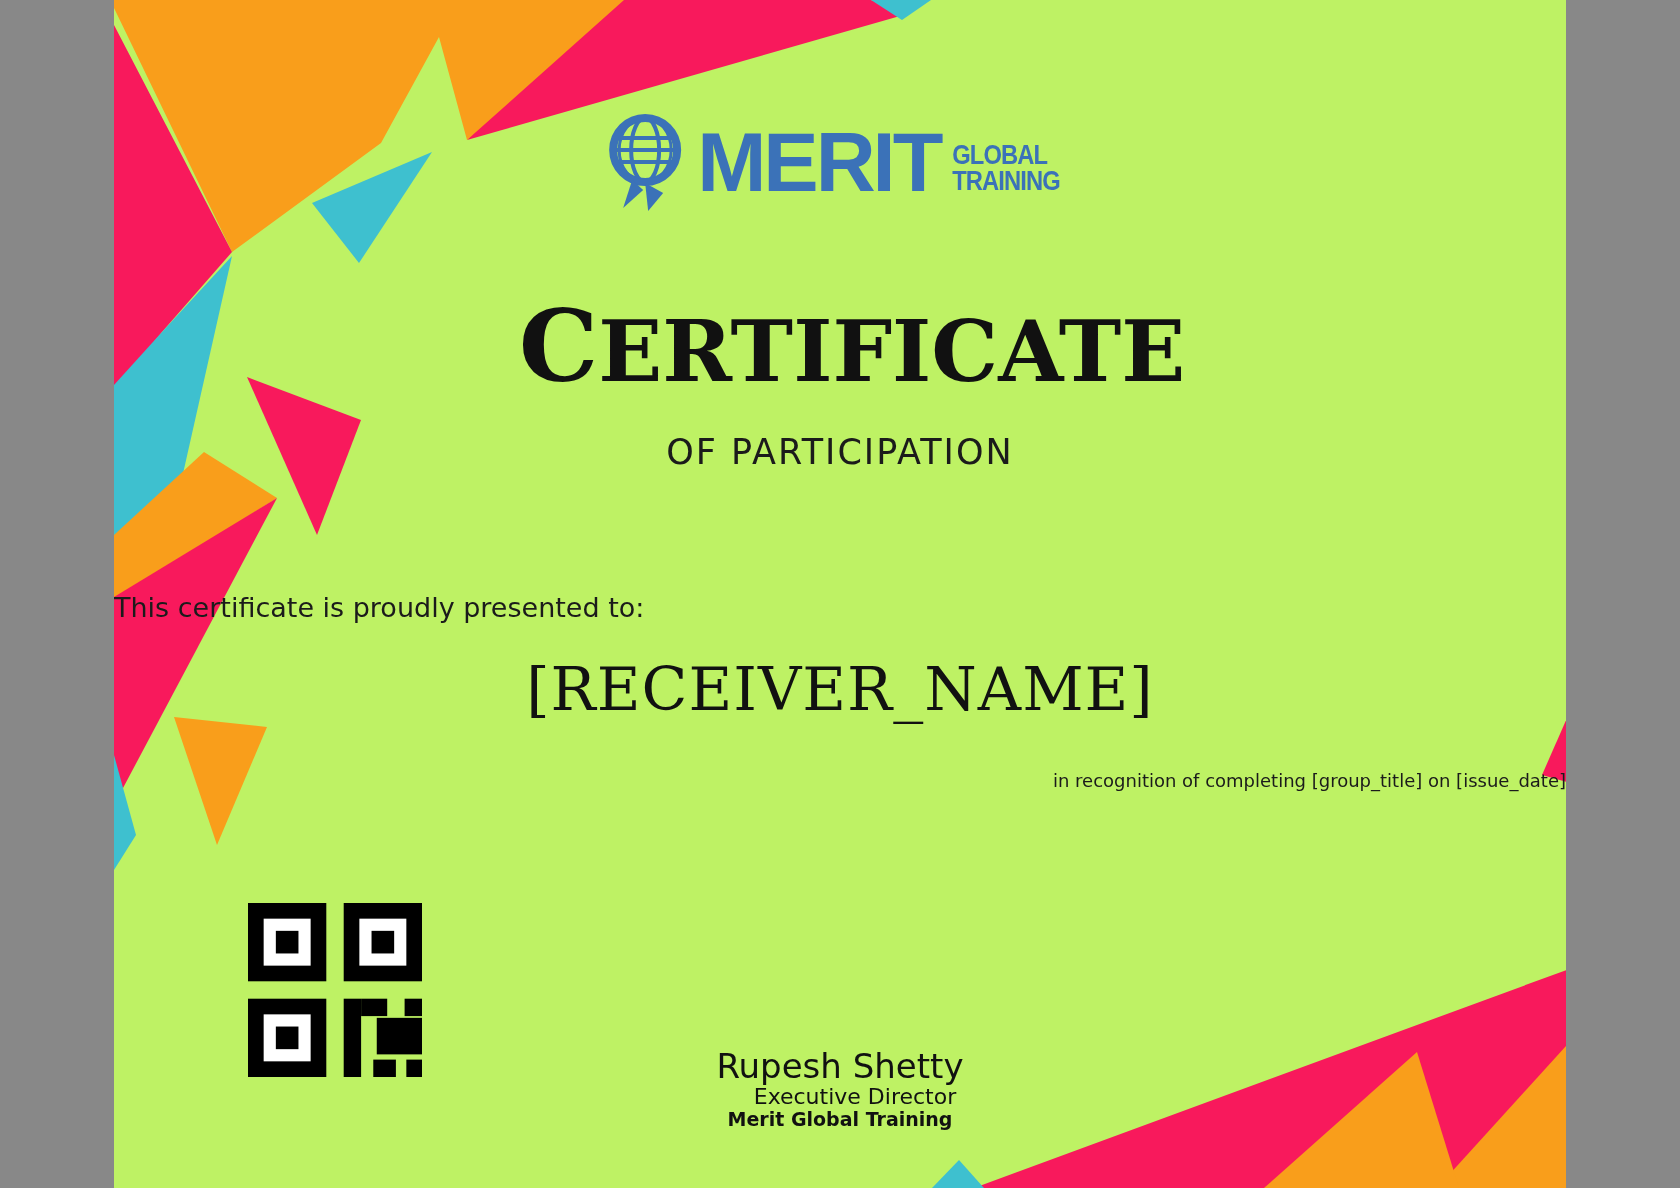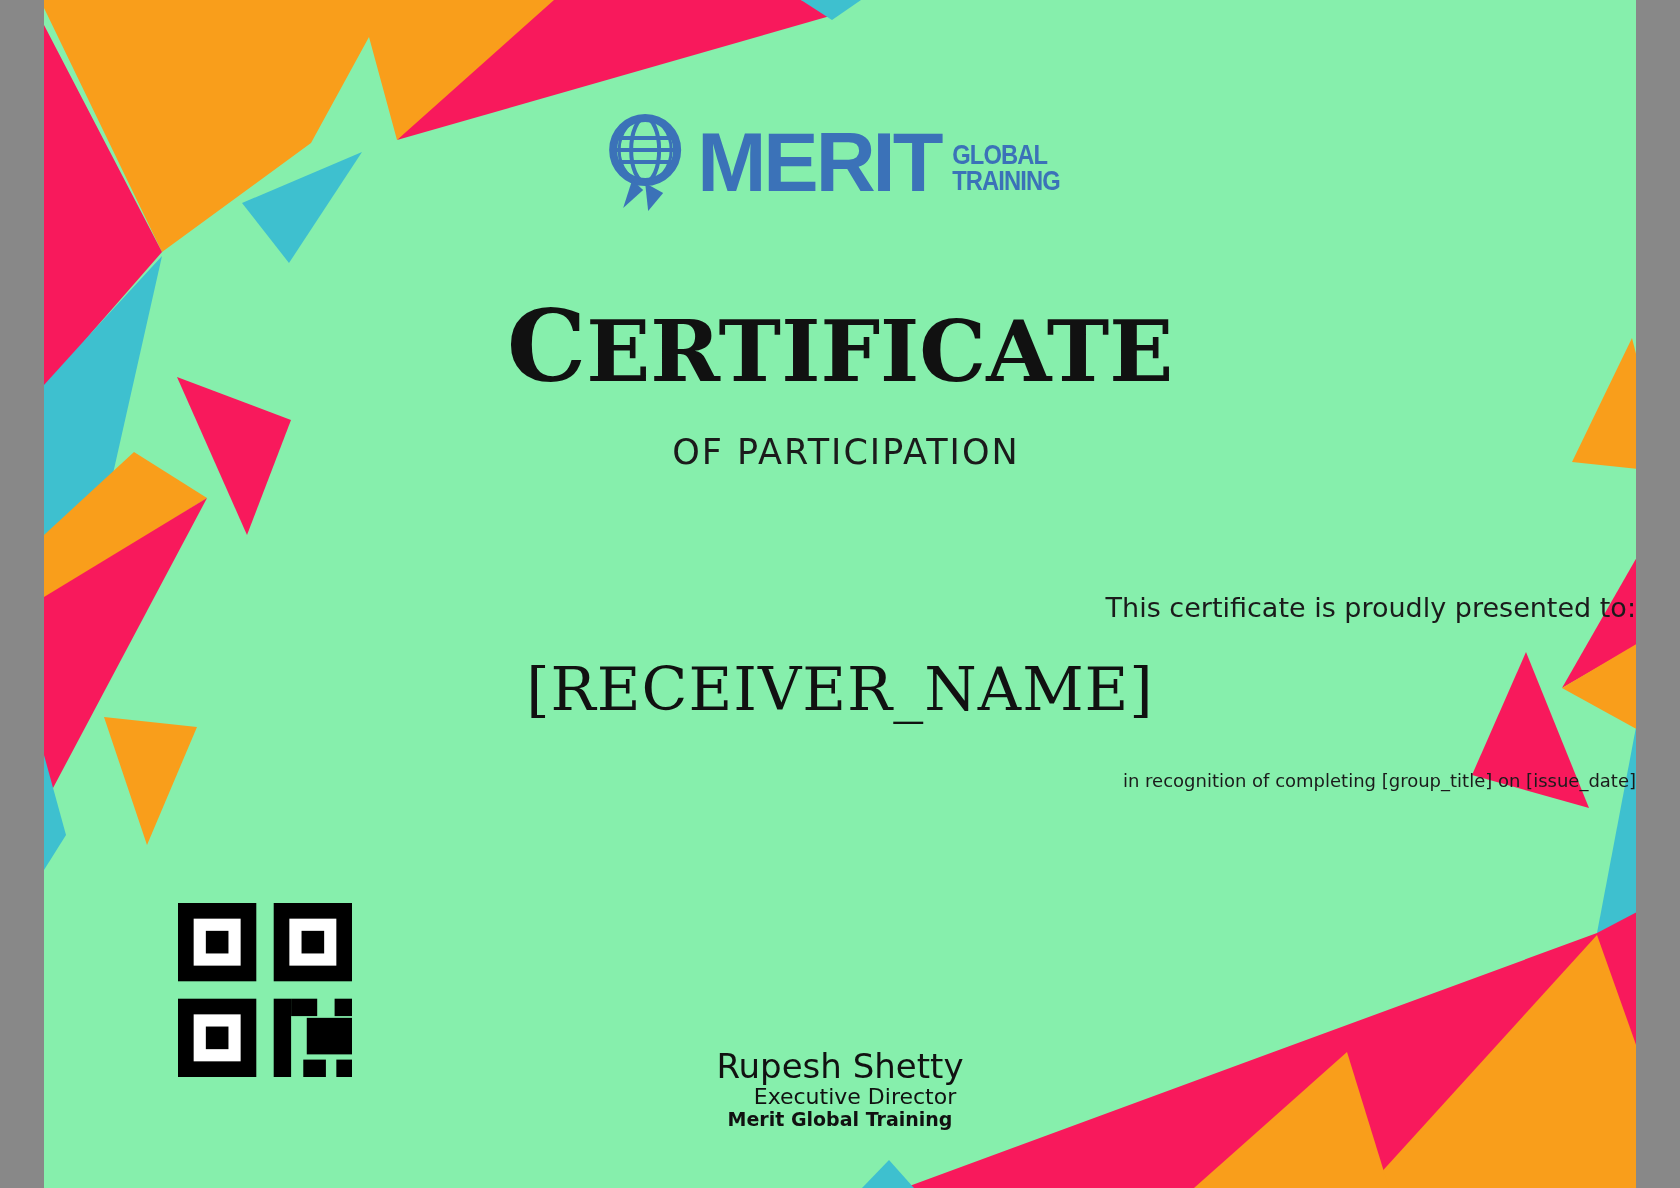--- a/index.html
+++ b/index.html
@@ -1,19 +1,19 @@
 <!DOCTYPE html>
 <html><head>
 <meta charset="utf-8">
 <style>
   html,body{margin:0;padding:0;background:#888;}
   .certificate{
     position:relative;
-    width:1592px;height:1188px;
-    background:#86efac;
+    width:1452px;height:1188px;
+    background:#bef264;
     overflow:hidden;
     font-family:"DejaVu Sans",sans-serif;
     margin:0 auto;
   }
   .deco{position:absolute;inset:0;width:1680px;height:1188px;display:block;}
   .pk{fill:#F8195C}.or{fill:#F99E1B}.tl{fill:#3EC0CF}
 
   
   .logo{
     position:absolute;top:112px;left:50%;transform:translateX(-50%);
@@ -25,34 +25,34 @@
     color:#3B72B8;font-weight:bold;font-size:83px;line-height:1;
     letter-spacing:-3px;
   }
   .logo-suffix{
     color:#3B72B8;font-weight:bold;font-size:27px;line-height:0.95;
     letter-spacing:-1px;transform:scaleX(0.88);transform-origin:left center;
     margin-top:14px;
   }
   
   .title{
-    position:absolute;top:296px;left:0;width:100%;
+    position:absolute;top:296px;left:12px;width:100%;
     text-align:center;color:#111;
     font-family:"DejaVu Serif",serif;font-weight:bold;line-height:1;
   }
   .title .t-first{font-size:100px;}
   .title .t-rest{font-size:84px;letter-spacing:0px;}
   .subtitle{
     position:absolute;top:432px;left:0;width:100%;
     text-align:center;color:#1b1b1b;
-    font-size:35px;letter-spacing:2px;font-weight:400;padding-left:6px;
+    font-size:35px;letter-spacing:2px;font-weight:400;
   }
   
   .presented{
-    position:absolute;top:592px;left:0;width:100%;text-align:right;
+    position:absolute;top:592px;left:0;width:100%;text-align:left;
     color:#1b1b1b;font-size:27px;
   }
   .receiver{
     position:absolute;top:655px;left:0;width:100%;text-align:center;
     color:#111;font-family:"DejaVu Serif",serif;font-weight:400;
     font-size:60px;letter-spacing:1px;line-height:1.15;
   }
   .recognition{
     position:absolute;top:770px;left:0;width:100%;text-align:right;
     color:#1b1b1b;font-size:18px;

